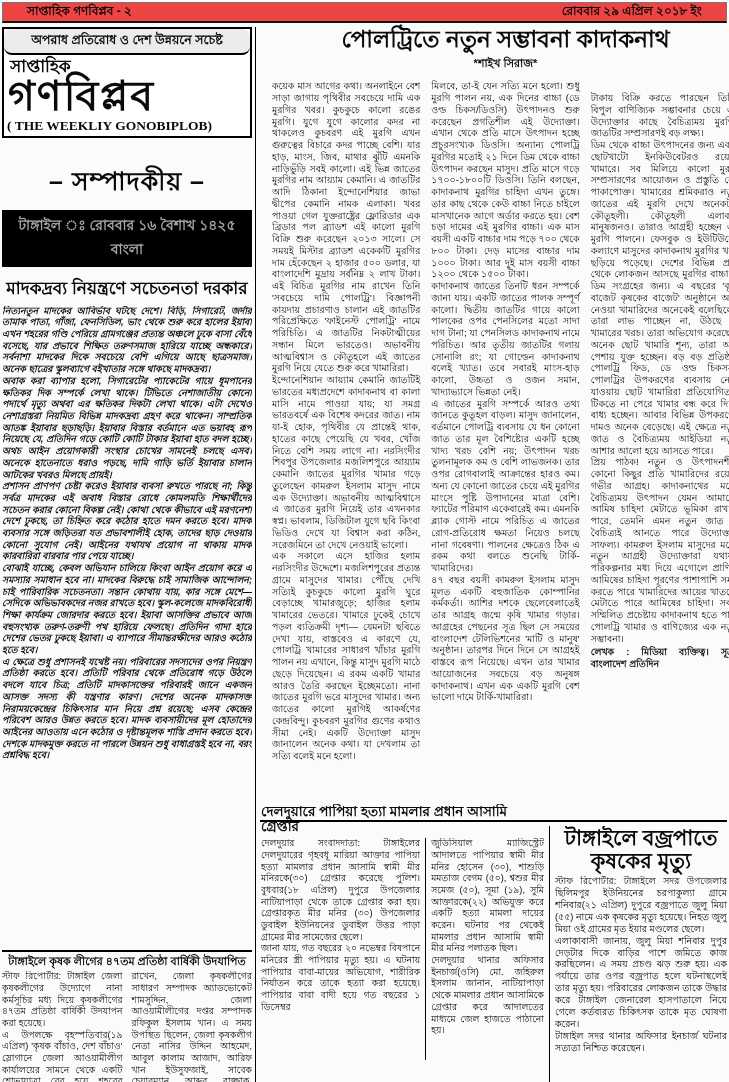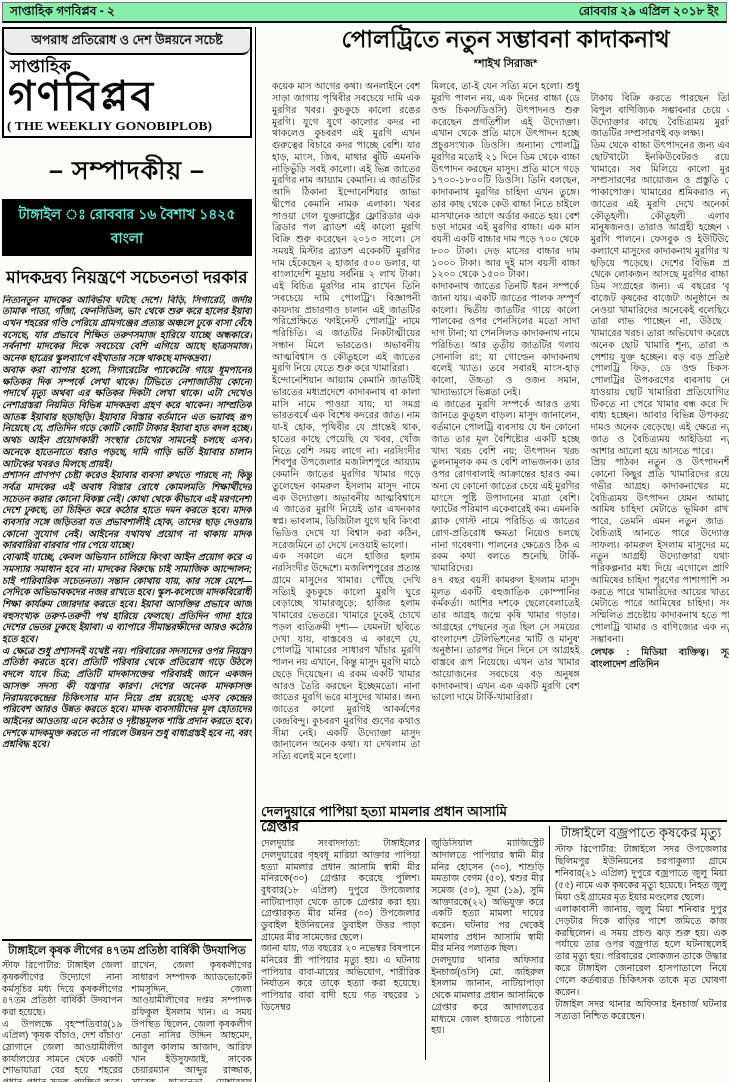--- a/index.html
+++ b/index.html
@@ -2,37 +2,37 @@
 <html><head>
 <meta charset="utf-8">
 <style>
   * { margin:0; padding:0; box-sizing:border-box; }
   html,body { background:#9a9a9a; }
   body { font-family:"Liberation Sans","DejaVu Sans",sans-serif; color:#0a0a0a; }
   .page { position:relative; width:729px; height:1082px; background:#fbfbf9; margin:0 auto; overflow:hidden; }
 
   
   .top-bar { position:absolute; left:2px; top:2px; width:725px; height:21px;
-    background:#86efac; border:1px solid #777; border-bottom:2px solid #111;
-    display:flex; justify-content:space-between; align-items:center; padding:0 7px;
+    background:#ef4444; border:1px solid #777; border-bottom:2px solid #111;
+    display:flex; justify-content:space-between; align-items:center; padding:0 24px;
     font-size:12px; font-weight:bold; }
 
   
   .rail { position:absolute; left:2px; top:27px; width:250px; }
   .masthead-box { border:2px solid #000; background:#fff; }
   .masthead-slogan { border-bottom:2px solid #000; background:#ececec; text-align:center;
     font-size:12.5px; font-weight:900; padding:2px 1px;border-radius:8px; }
   .masthead-weekly { font-size:17px; font-weight:bold; padding:3px 6px 0; line-height:1.05; }
   .masthead-title { font-size:41px; font-weight:900; letter-spacing:2px; line-height:1.02;
     padding:0 4px; }
   .masthead-sub { font-family:"Liberation Serif","DejaVu Serif",serif; font-size:13.5px;
     font-weight:bold; padding:0 3px 2px; }
-  .section-title { text-align:center; font-size:25px; font-weight:900; margin:13px 0 5px;
+  .section-title { text-align:center; font-size:25px; font-weight:900; margin:24px 0 5px;
     letter-spacing:1px; }
-  .dateline { background:#000; color:#5eead4; text-align:center; font-size:14px;
+  .dateline { background:#000; color:#a3a3a3; text-align:center; font-size:14px;
     font-weight:bold; padding:4px 0 5px; }
   .edit-headline { text-align:center; font-size:17px; font-weight:900; margin:8px 0 3px; }
   .edit-body { font-size:9.3px; line-height:1.26; font-weight:bold; font-style:italic;
     text-align:justify; white-space:pre-line; height:640px; overflow:hidden; }
   .rail-divider { border:none; border-top:2px solid #000; margin:4px 0 3px; }
   .krishok-headline { font-size:11px; font-weight:900; line-height:1.15; text-align:center; }
   .krishok-cols { display:flex; gap:9px; margin-top:4px; height:122px; overflow:hidden; }
   .krishok-col { flex:1; font-size:9.2px; line-height:1.27; text-align:justify; white-space:pre-line; }
 
   
@@ -52,21 +52,21 @@
   .papiya { position:absolute; left:261px; top:804px; width:283px; height:256px; overflow:hidden; }
   .papiya-headline { font-size:13.5px; font-weight:900; line-height:1.12; }
   .papiya-cols { display:flex; margin-top:4px; height:226px; overflow:hidden; }
   .papiya-col1 { width:58%; padding-right:5px; font-size:9.2px; line-height:1.27;
     text-align:justify; white-space:pre-line; }
   .papiya-col2 { width:42%; padding-left:5px; border-left:1px solid #000; font-size:9.2px;
     line-height:1.27; text-align:justify; white-space:pre-line; }
 
   
   .lightning { position:absolute; left:555px; top:826px; width:172px; height:256px; overflow:hidden; }
-  .lightning-headline { font-size:13px; font-weight:400; line-height:1.1; text-align:center; }
+  .lightning-headline { font-size:21px; font-weight:700; line-height:1.1; text-align:center; }
   .lightning-body { margin-top:4px; font-size:9.3px; line-height:1.28; text-align:justify;
     white-space:pre-line; height:228px; overflow:hidden; }
 </style>
 </head>
 <body>
 
 <div class="page">
 
   <div class="top-bar">
     <span>সাপ্তাহিক গণবিপ্লব - ২</span>

